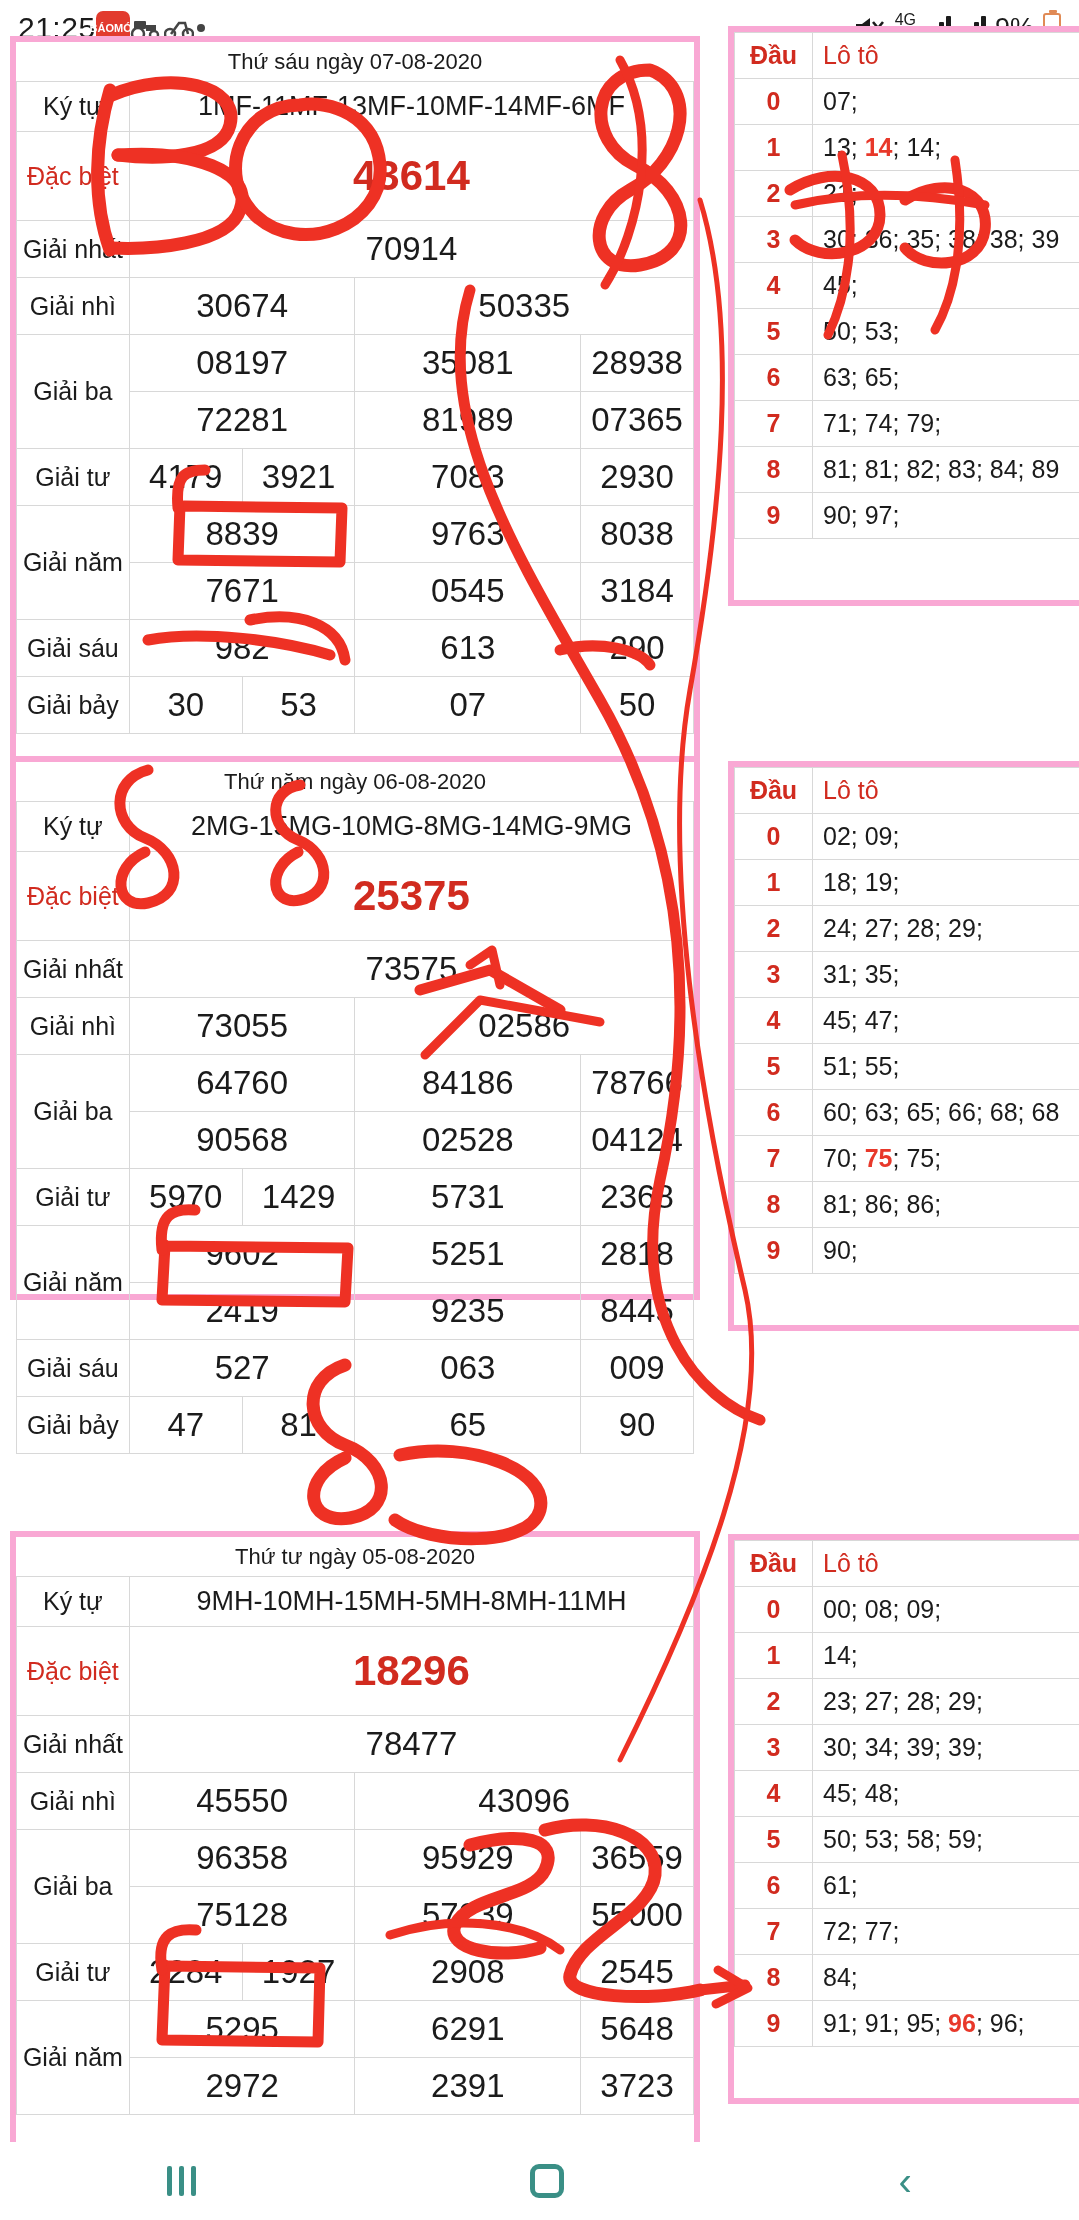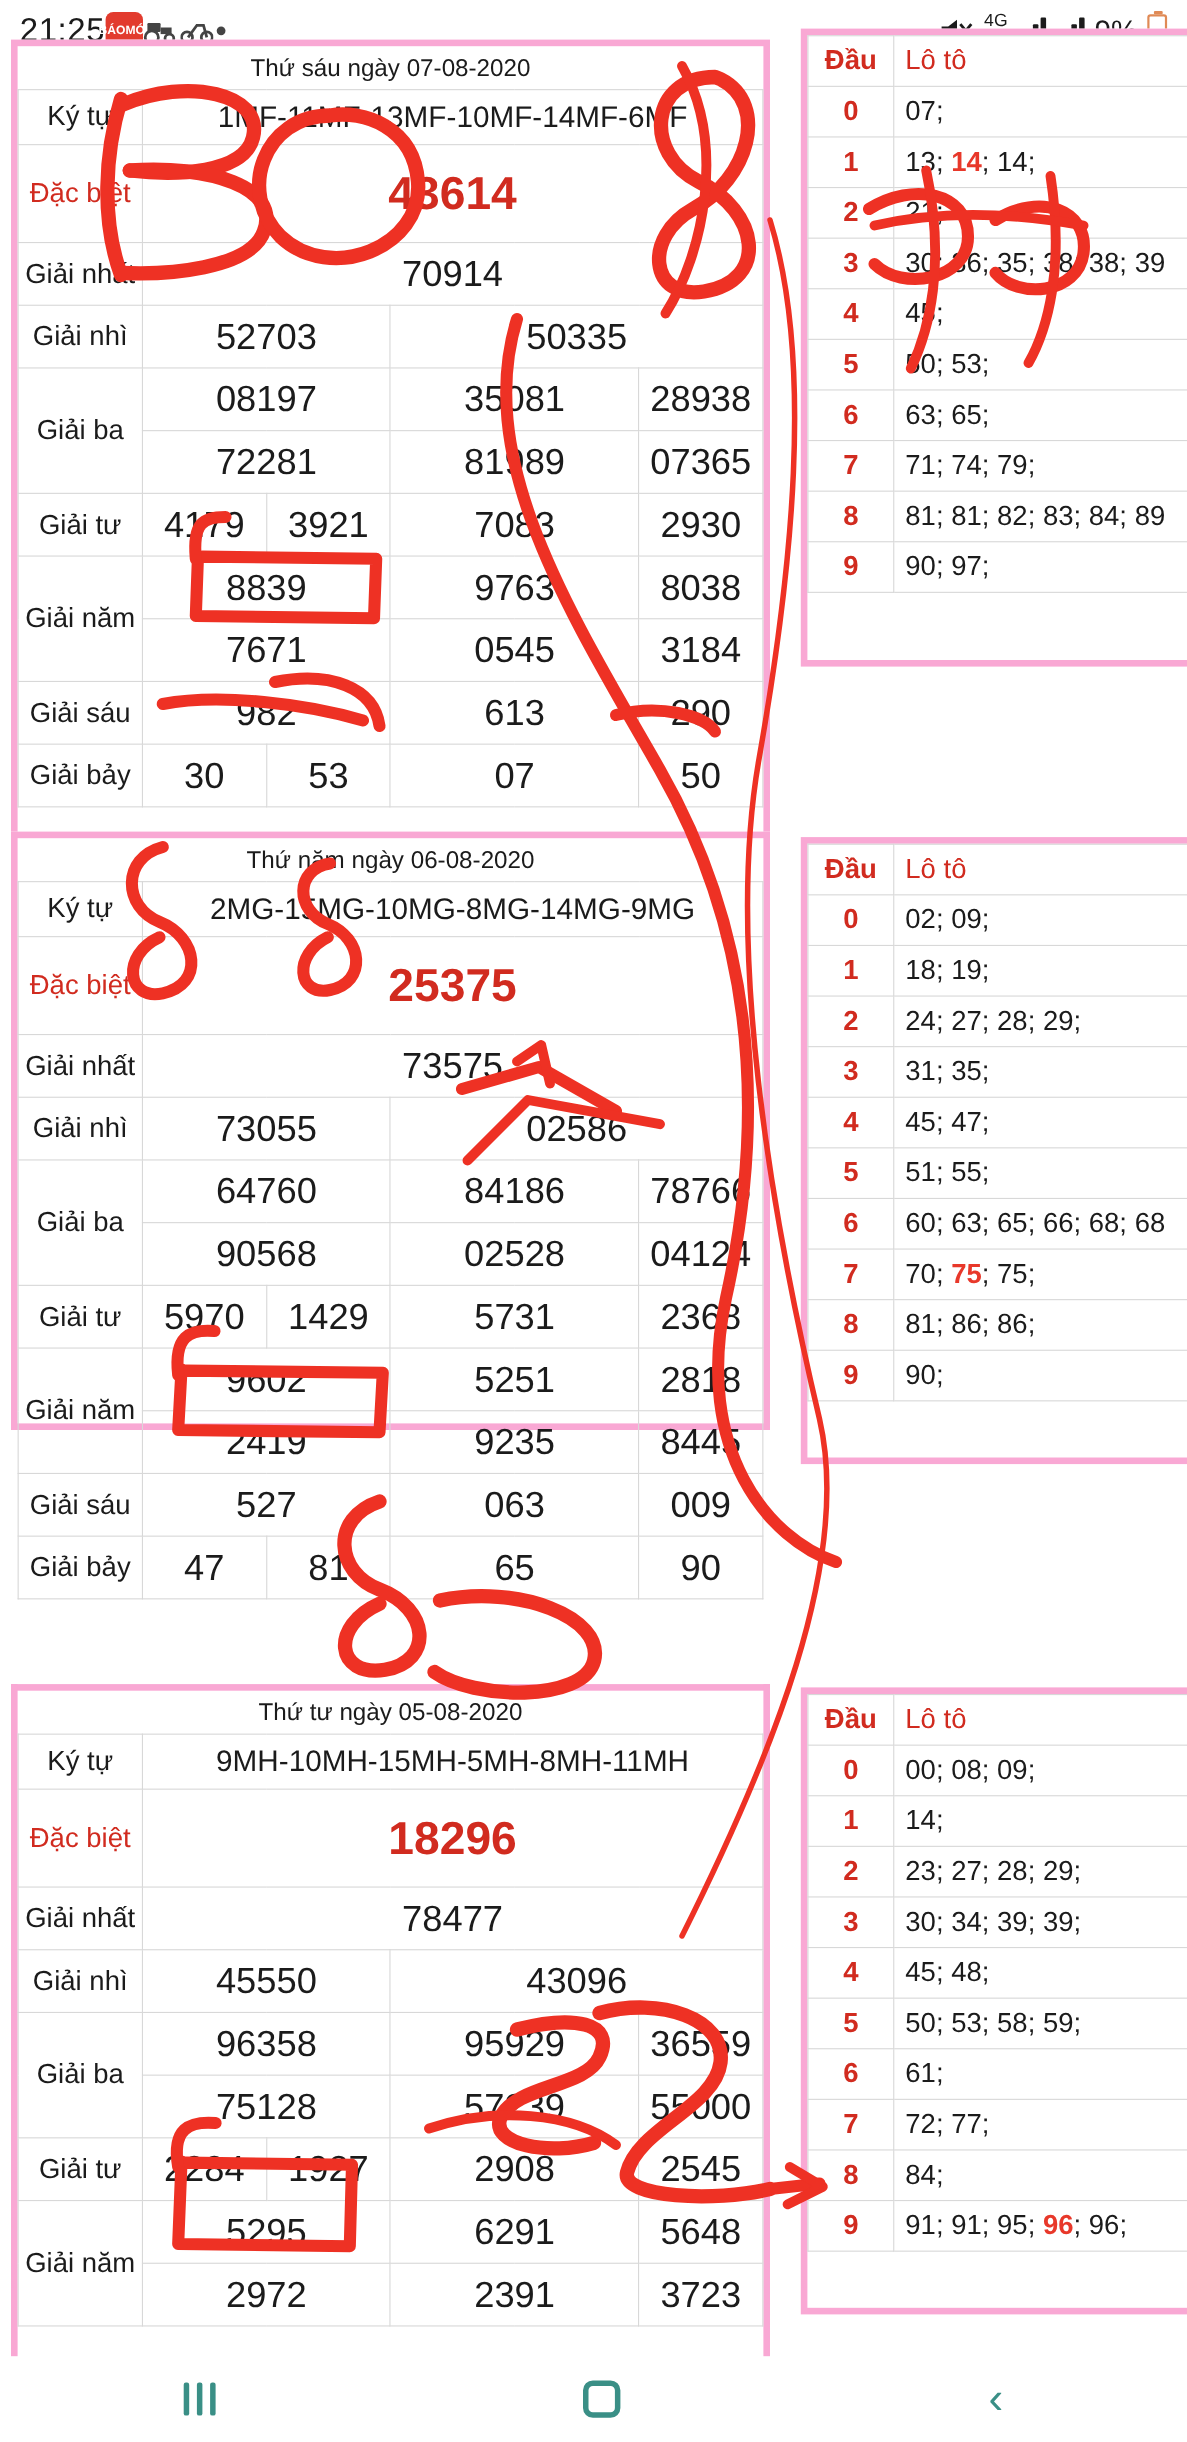--- a/index.html
+++ b/index.html
@@ -162,21 +162,21 @@
         <tr>
           <td class="lbl db">Đặc biệt</td>
           <td class="val db" colspan="5">43614</td>
         </tr>
         <tr>
           <td class="lbl">Giải nhất</td>
           <td class="val big" colspan="5">70914</td>
         </tr>
         <tr>
           <td class="lbl">Giải nhì</td>
-          <td class="val big" colspan="2">52703</td>
+          <td class="val big" colspan="2">30674</td>
           <td class="val big" colspan="3">50335</td>
         </tr>
         <tr>
           <td class="lbl" rowspan="2">Giải ba</td>
           <td class="val big" colspan="2">08197</td>
           <td class="val big" colspan="2">35081</td>
           <td class="val big">28938</td>
         </tr>
         <tr>
           <td class="val big" colspan="2">72281</td>

